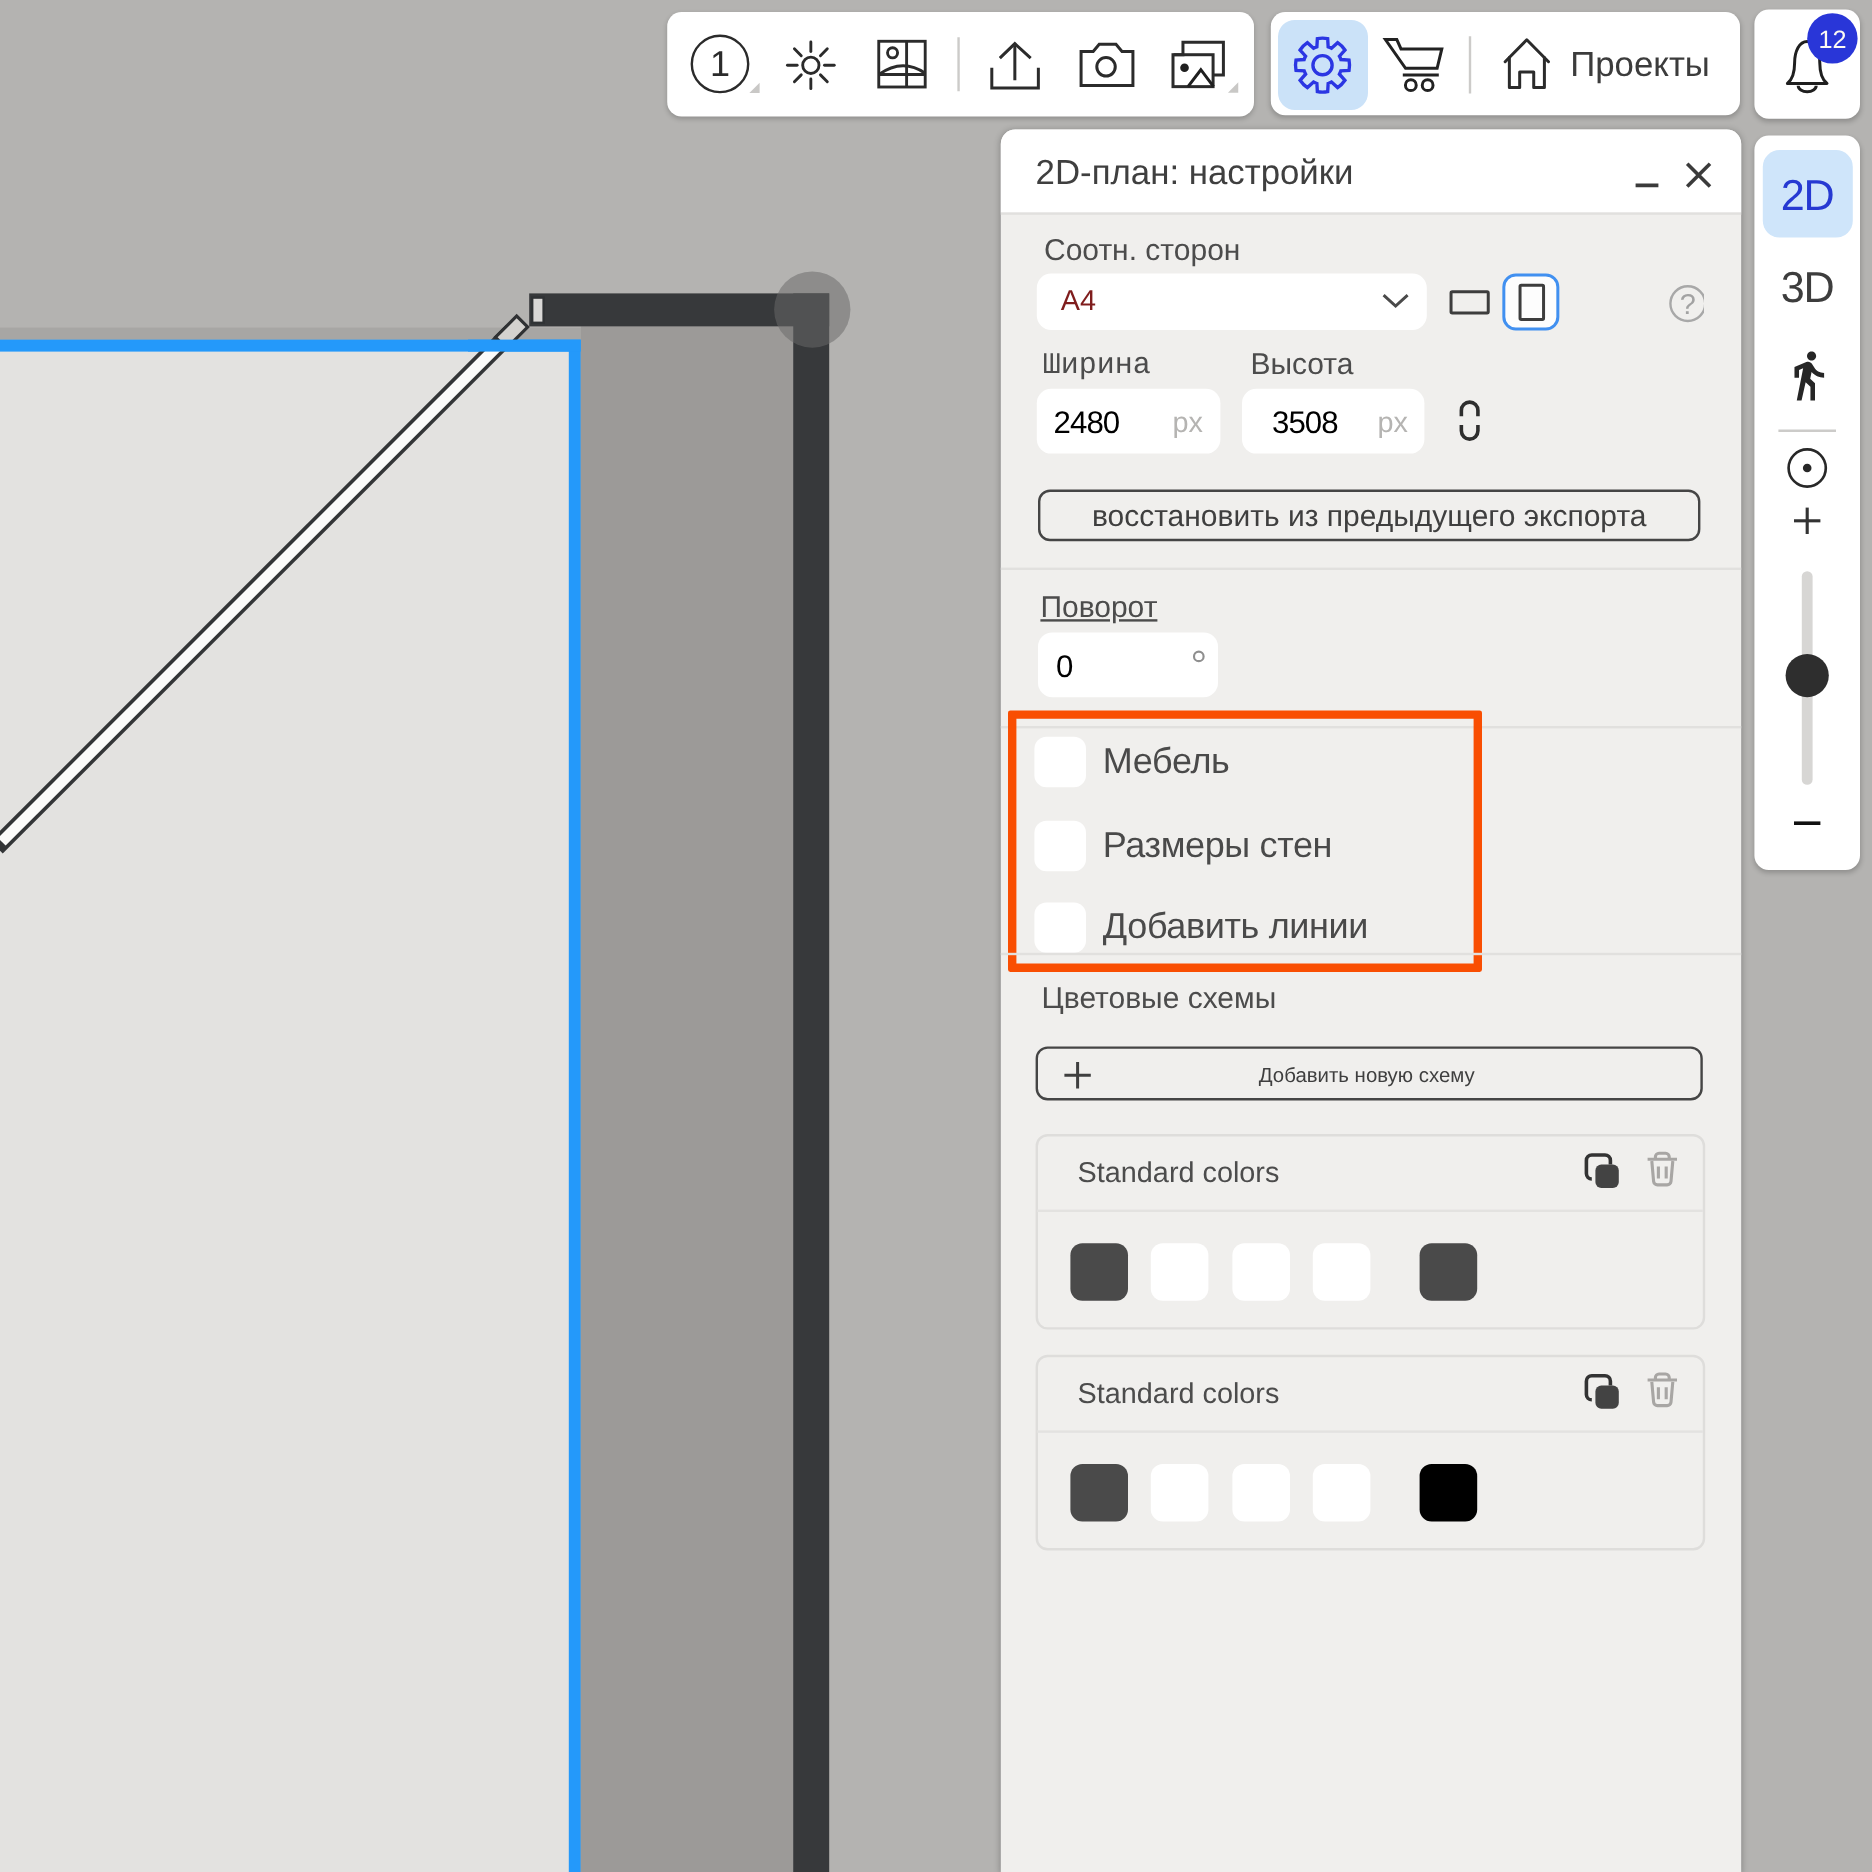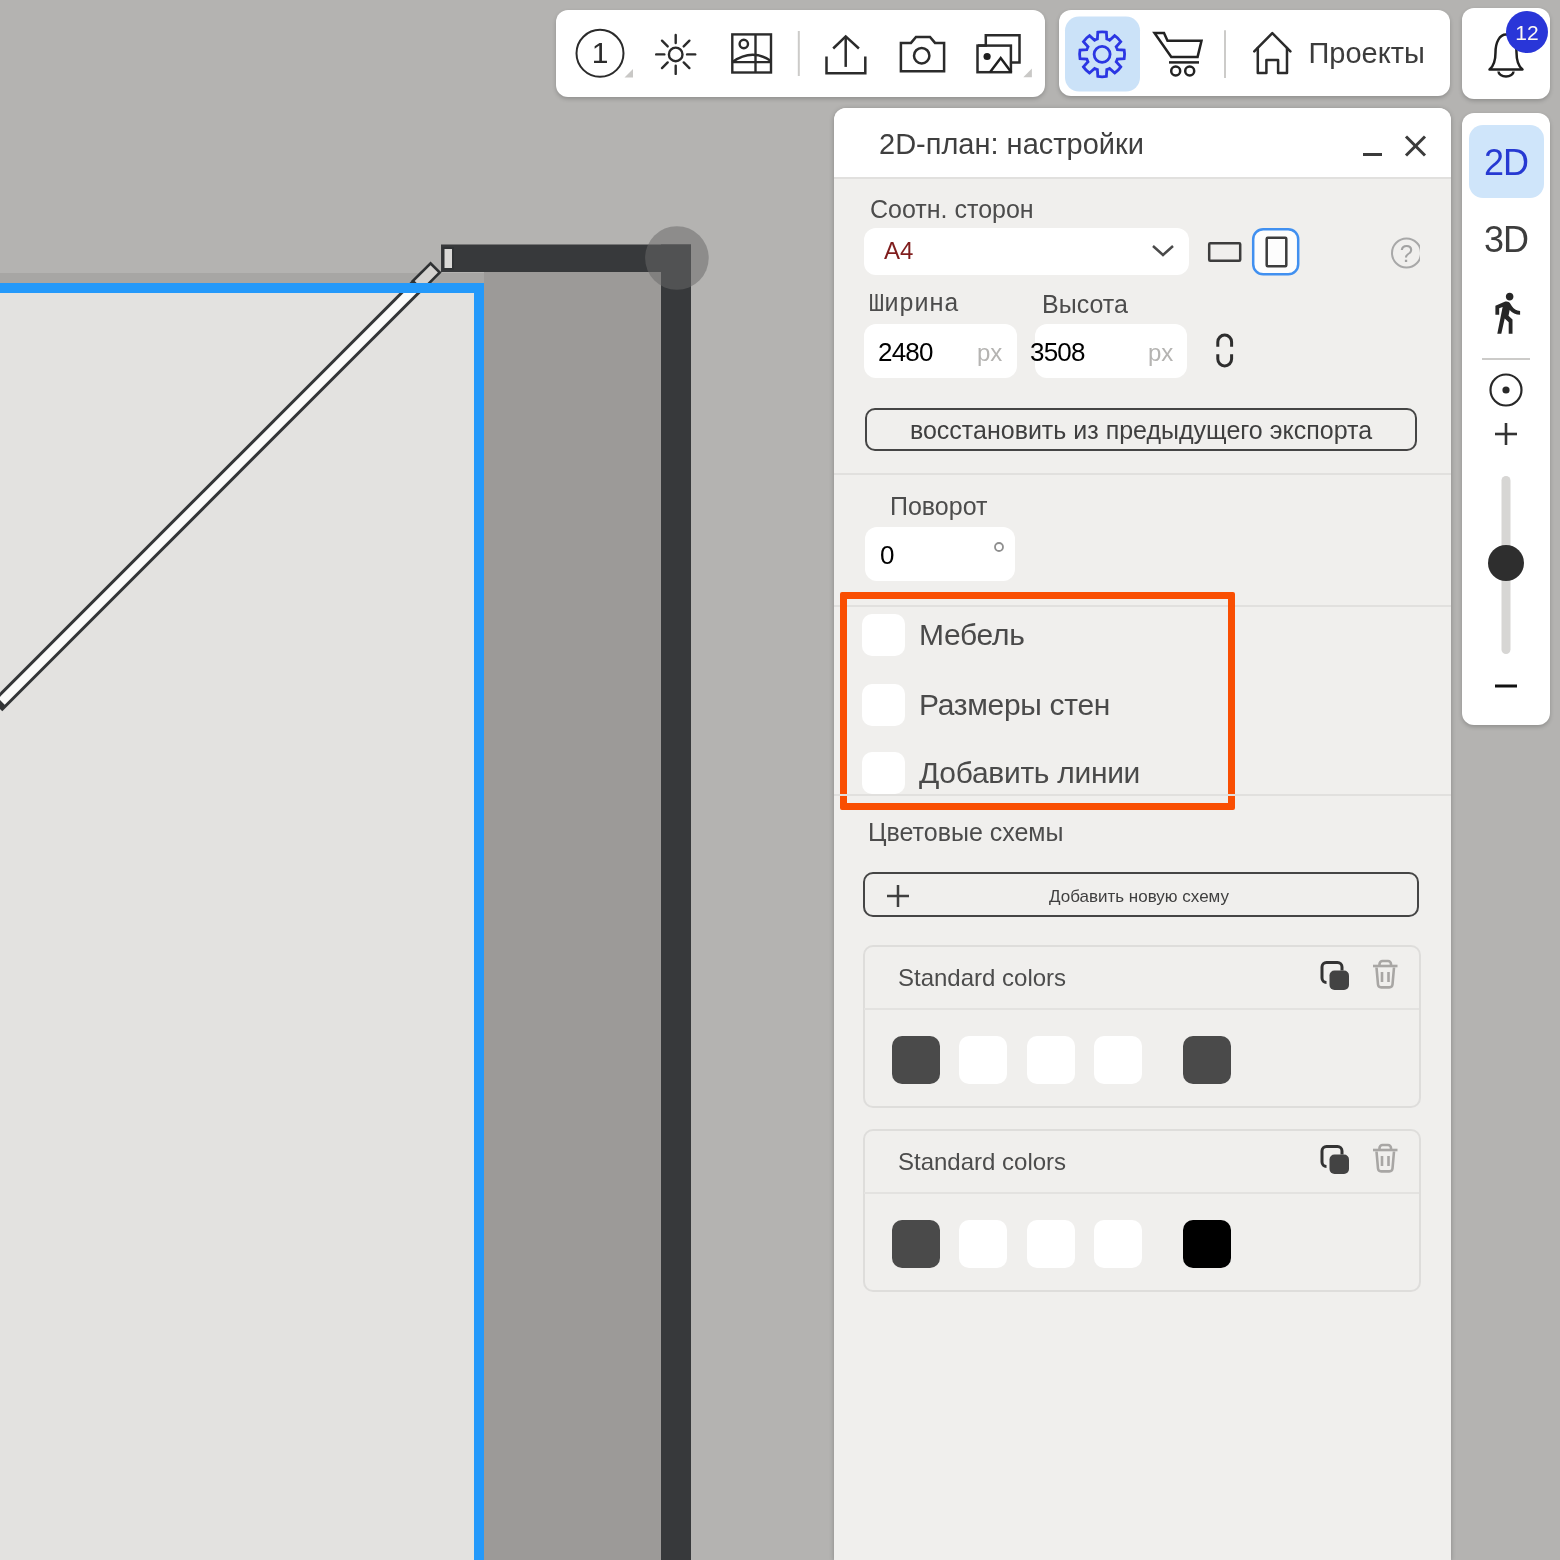--- a/index.html
+++ b/index.html
@@ -132,21 +132,21 @@
     <line x1="33" y1="321" x2="55" y2="321"></line>
     <line x1="44" y1="310" x2="44" y2="332"></line>
   </g>
   <rect x="39.5" y="363" width="9" height="178" rx="4.5" fill="#d7d6d4"></rect>
   <circle cx="44" cy="450" r="18" fill="#2e2e2e"></circle>
   <line x1="33" y1="573" x2="55" y2="573" stroke="#111" stroke-width="3"></line>
 </svg>
 
 <div class="abs" style="left:834px;top:108px;width:617px;height:1452px;background:#f0efed;border-radius:12px 12px 0 0;box-shadow:0 1px 5px rgba(0,0,0,0.25);"></div>
 <div class="abs" style="left:834px;top:108px;width:617px;height:69px;background:#fff;border-radius:12px 12px 0 0;"></div>
-<div class="abs" style="left:863px;top:130px;font-size:29px;line-height:29px;color:#3f3f3f;margin-left:16px;">2D-план: настройки</div>
+<div class="abs" style="left:863px;top:130px;font-size:29px;line-height:29px;color:#3f3f3f;">2D-план: настройки</div>
 <svg class="abs" style="left:1355px;top:130px" width="80" height="34" viewBox="0 0 80 34">
   <line x1="8" y1="24.5" x2="27" y2="24.5" stroke="#3b3b3b" stroke-width="3"></line>
   <g stroke="#3b3b3b" stroke-width="3">
     <line x1="51" y1="6.5" x2="70" y2="25.5"></line>
     <line x1="70" y1="6.5" x2="51" y2="25.5"></line>
   </g>
 </svg>
 <div class="div" style="top:177px;"></div>
 
 <div class="lbl" style="left:870px;top:197px;">Соотн. сторон</div>
@@ -162,30 +162,30 @@
   <circle cx="201.5" cy="29" r="14.5" fill="none" stroke="#a8a8a8" stroke-width="2"></circle>
   <text x="201.5" y="37.5" font-size="24" fill="#a2a2a2" text-anchor="middle" font-family="Liberation Sans">?</text>
 </svg>
 
 <div class="lbl" style="left:869px;top:292px;font-family:Liberation Mono, monospace;">Ширина</div>
 <div class="lbl" style="left:1042px;top:292px;">Высота</div>
 <div class="inp" style="left:864px;top:324px;width:153px;height:54px;"></div>
 <div class="itx" style="left:878px;top:339px;">2480</div>
 <div class="unit" style="left:977px;top:341px;">px</div>
 <div class="inp" style="left:1035px;top:324px;width:152px;height:54px;"></div>
-<div class="itx" style="left:1030px;top:339px;text-align:right;">3508</div>
+<div class="itx" style="left:1060px;top:339px;text-align:right;">3508</div>
 <div class="unit" style="left:1148px;top:341px;">px</div>
 <svg class="abs" style="left:1214px;top:332px" width="22" height="37" viewBox="0 0 22 37">
   <path d="M3.8,14.8 V10 A6.9,6.9 0 0 1 17.6,10 V14.8" fill="none" stroke="#2e2e2e" stroke-width="3" stroke-linecap="butt"></path>
   <path d="M3.8,22.2 V27 A6.9,6.9 0 0 0 17.6,27 V22.2" fill="none" stroke="#2e2e2e" stroke-width="3" stroke-linecap="butt"></path>
 </svg>
 <div class="abs" style="left:865px;top:408px;width:548px;height:39px;border:2.5px solid #454545;border-radius:10px;text-align:center;font-size:25px;line-height:41px;color:#3f3f3f;">восстановить из предыдущего экспорта</div>
 <div class="div" style="top:473px;"></div>
 
-<div class="lbl" style="left:890px;top:494px;">Поворот</div>
+<div class="lbl" style="left:867px;top:494px;text-decoration:underline;">Поворот</div>
 <div class="inp" style="left:865px;top:527px;width:150px;height:54px;"></div>
 <div class="itx" style="left:880px;top:542px;">0</div>
 <svg class="abs" style="left:993px;top:541px" width="12" height="12" viewBox="0 0 12 12">
     <circle cx="6" cy="6" r="4" fill="none" stroke="#8f8f8f" stroke-width="1.8"></circle>
   </svg>
 <div class="div" style="top:605px;"></div>
 
 <div class="abs" style="left:840px;top:592px;width:381px;height:204px;border:7.5px solid #f94e02;border-radius:2px;"></div>
 <div class="cbx" style="left:862px;top:614px;"></div>
 <div class="clb" style="left:919px;top:620px;">Мебель</div>

